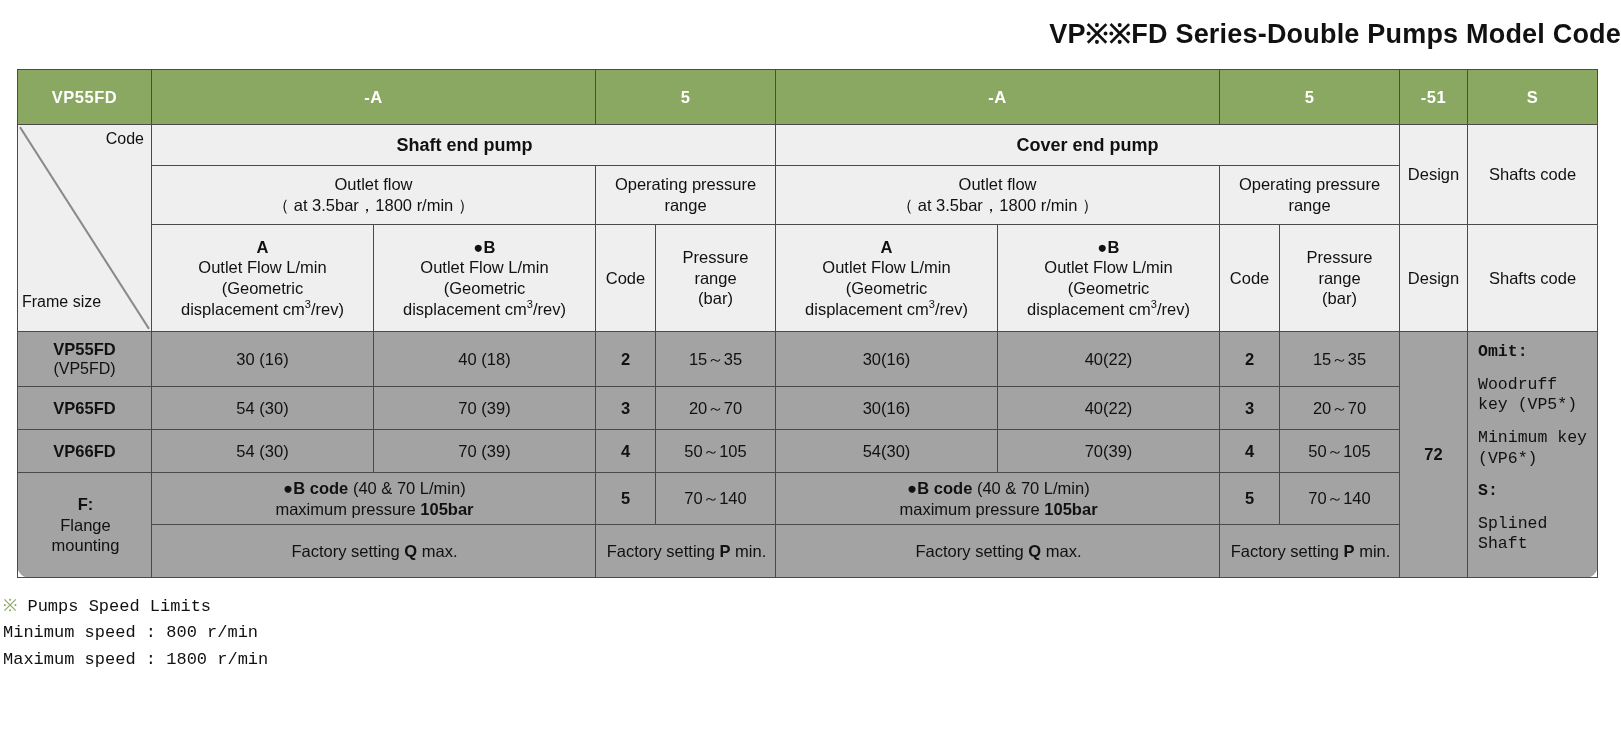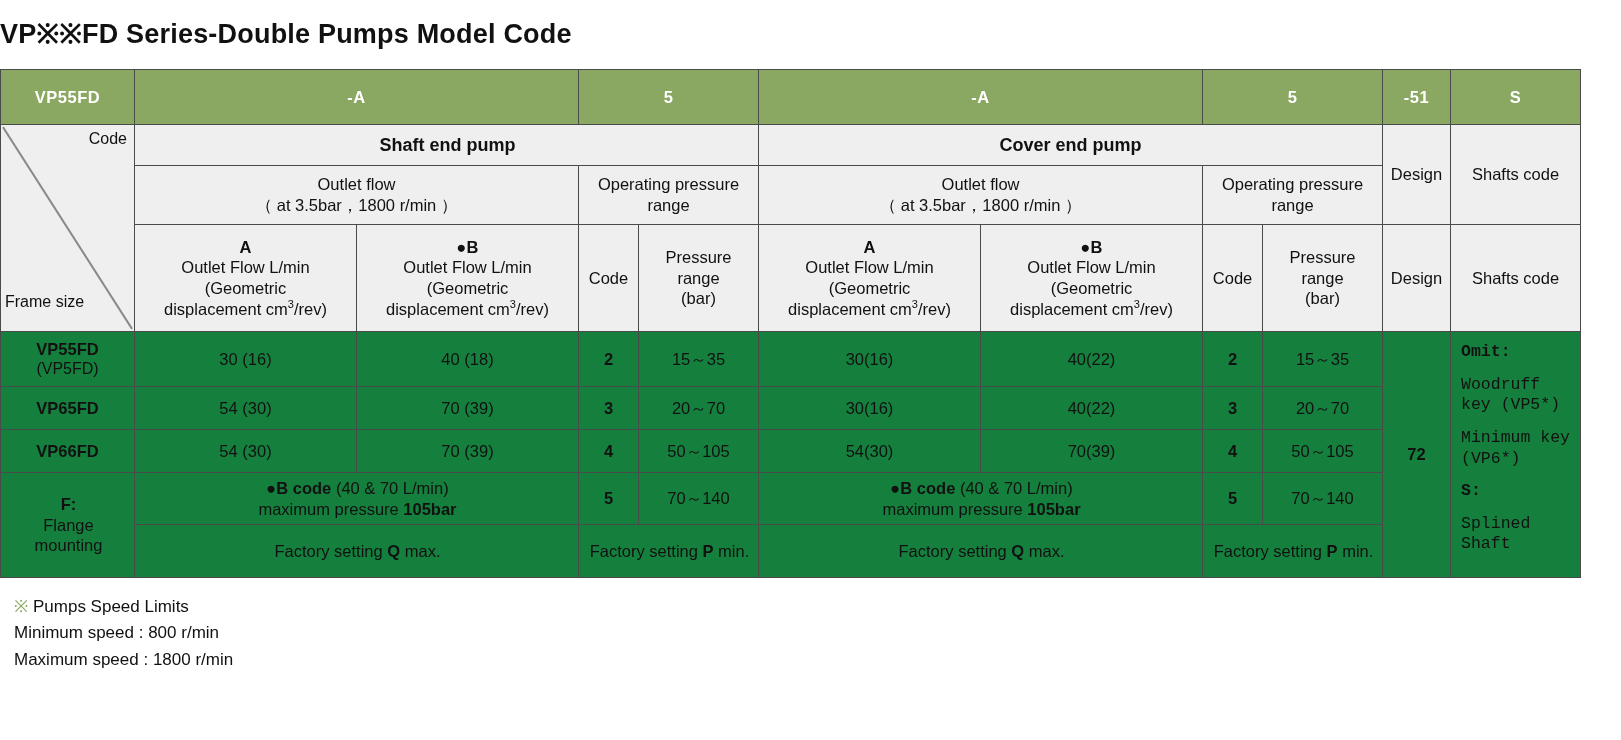--- a/index.html
+++ b/index.html
@@ -15,33 +15,34 @@
     position: relative;
     overflow: hidden;
   }
   .page {
     position: relative;
     width: 1621px;
     height: 740px;
     box-sizing: border-box;
   }
   .title {
-    text-align: left;
+    text-align: right;
     font-size: 27px;
     font-weight: bold;
     margin-top: 14px;
     margin-bottom: 18px;
     letter-spacing: 0.2px;
   }
   table.code-table {
     border-collapse: collapse;
     table-layout: fixed;
-    margin-left: 0;
+    margin-left: 17px;
     width: 1580px;
-    background: #15803d;
+    background: #a3a3a3;
+    border-radius: 13px;
   }
   table.code-table td {
     border: 1px solid #4a4a4a;
     padding: 3px 6px;
     font-size: 16.5px;
     text-align: center;
     vertical-align: middle;
     line-height: 1.25;
   }
   .hdr {
@@ -109,23 +110,24 @@
   .rowlabel .sub {
     font-weight: normal;
     font-size: 16px;
   }
   sup {
     font-size: 11px;
     vertical-align: super;
   }
   .footer {
     margin-top: 16px;
-    margin-left: 14px;
+    margin-left: 3px;
     font-size: 17px;
     line-height: 1.55;
+    font-family: Liberation Mono, monospace;
   }
   .mark {
     color: #8aa862;
     font-size: 17px;
   }
   .shafts-cell {
     text-align: left !important;
     vertical-align: top !important;
     padding: 10px 10px !important;
     font-size: 16px;

